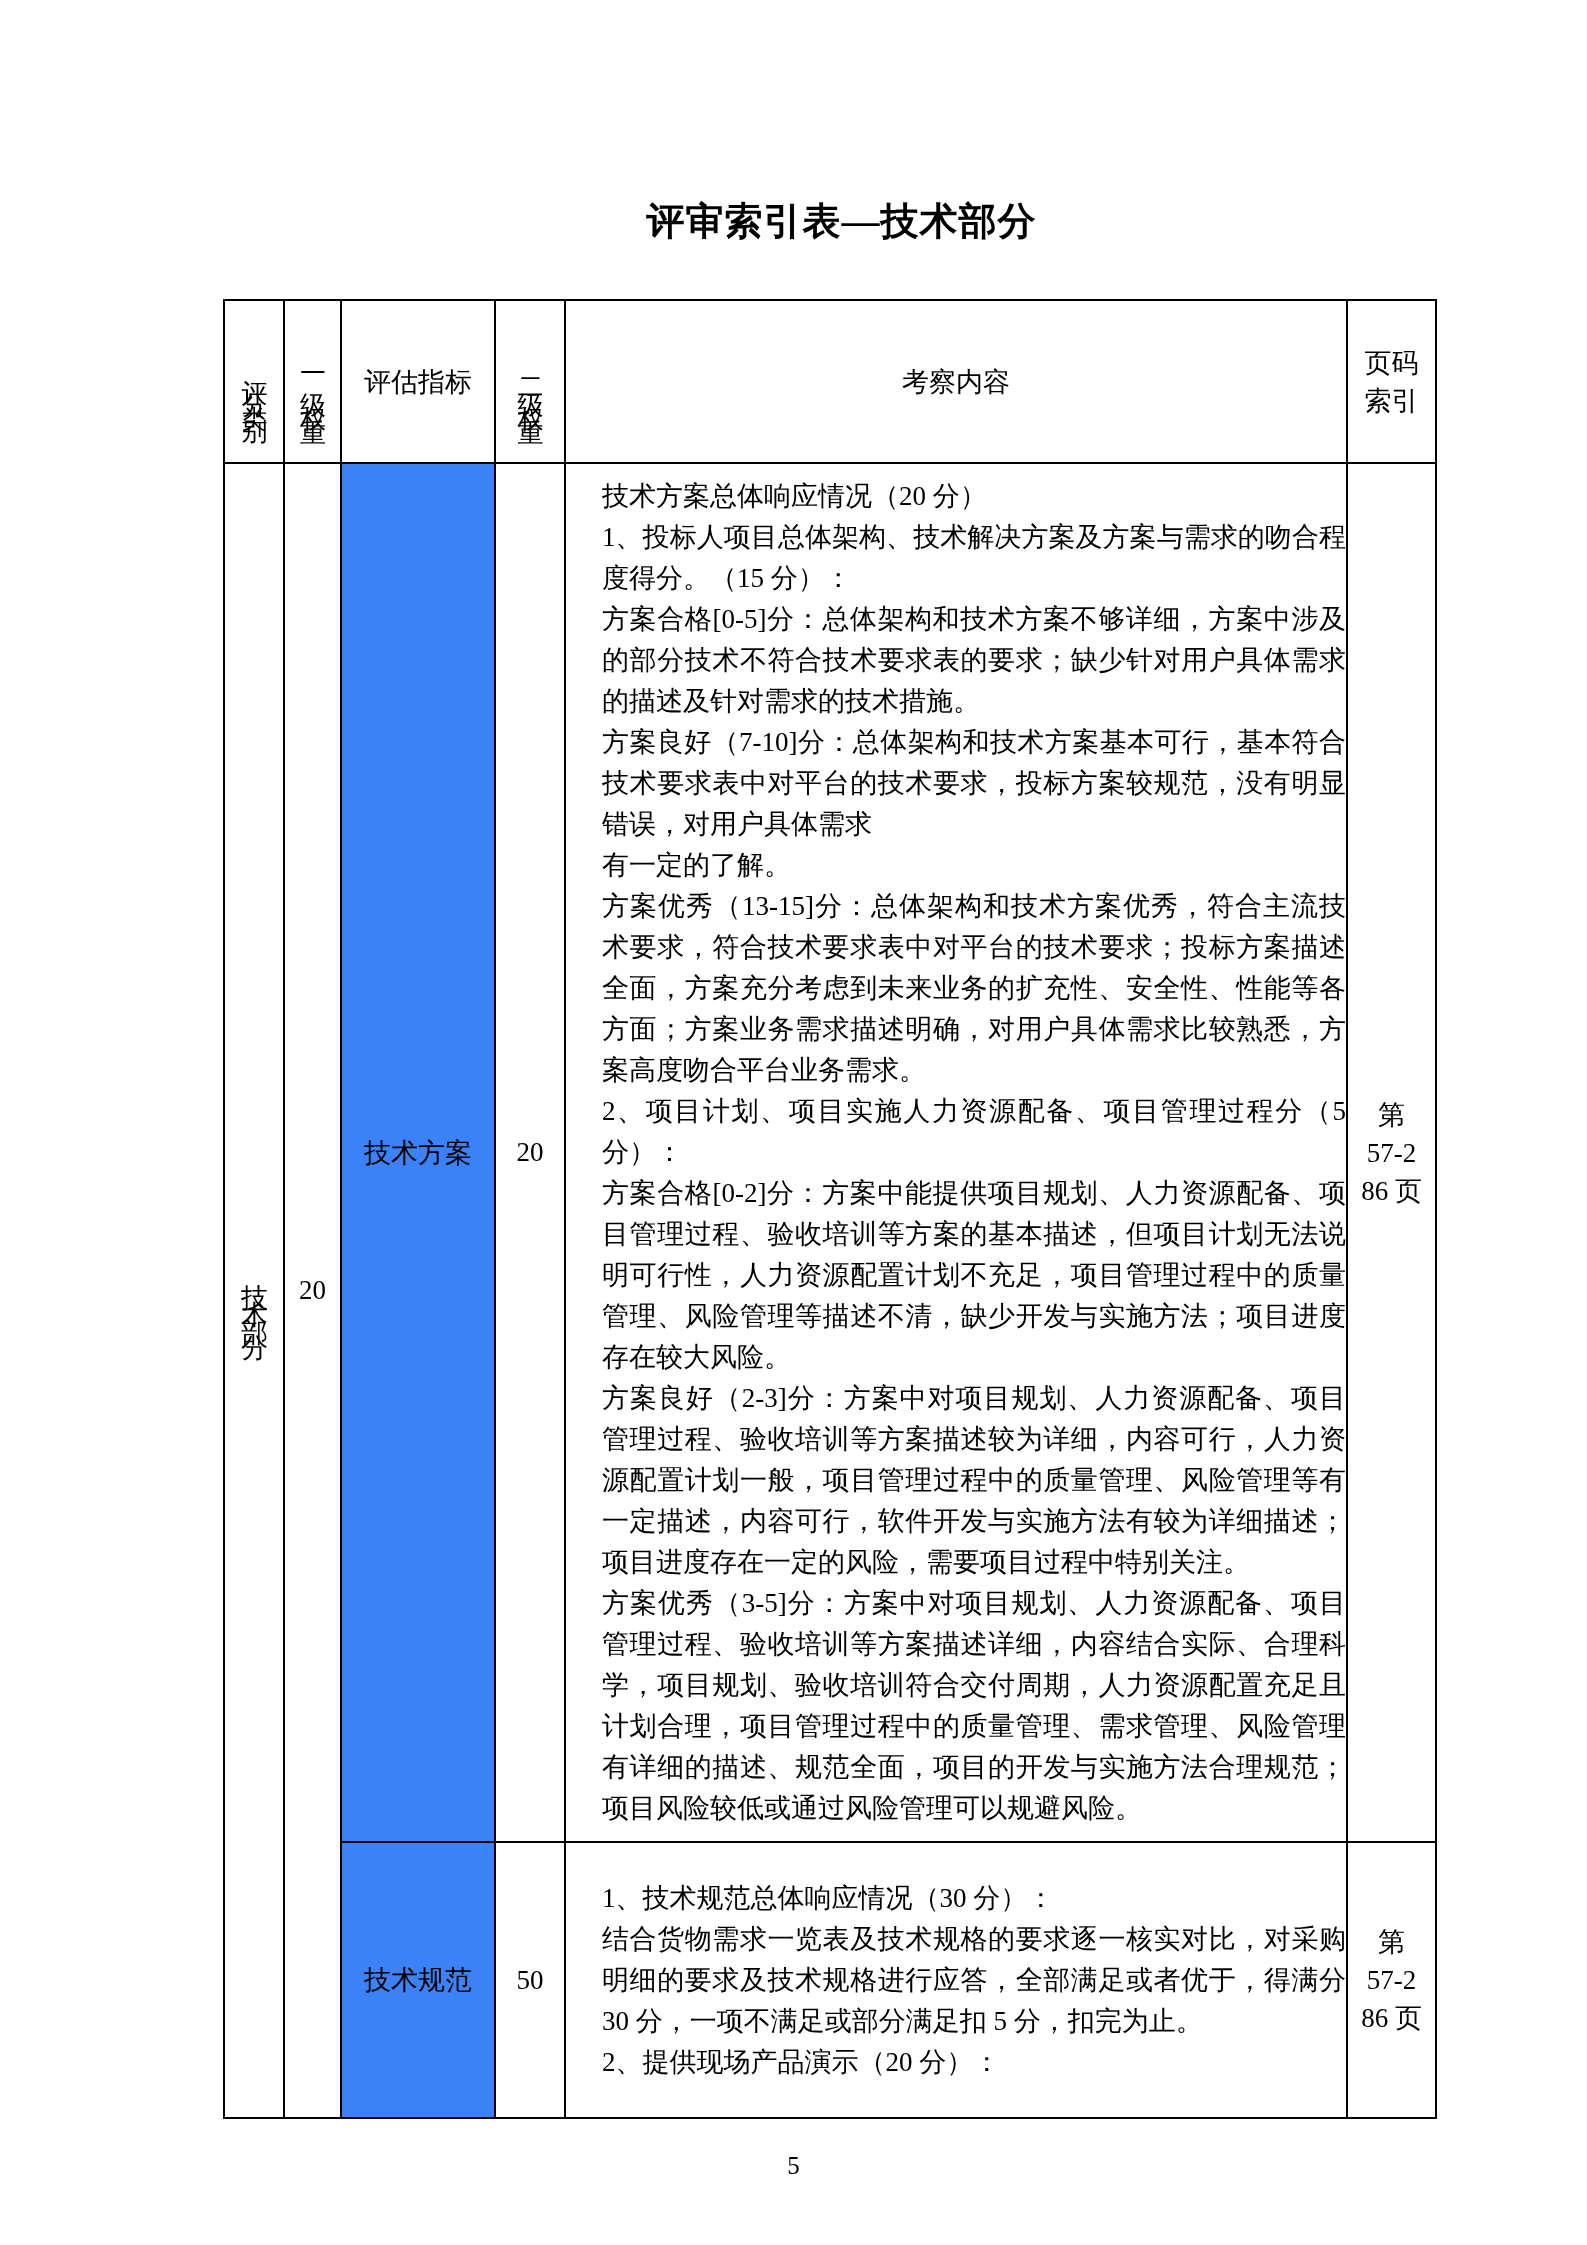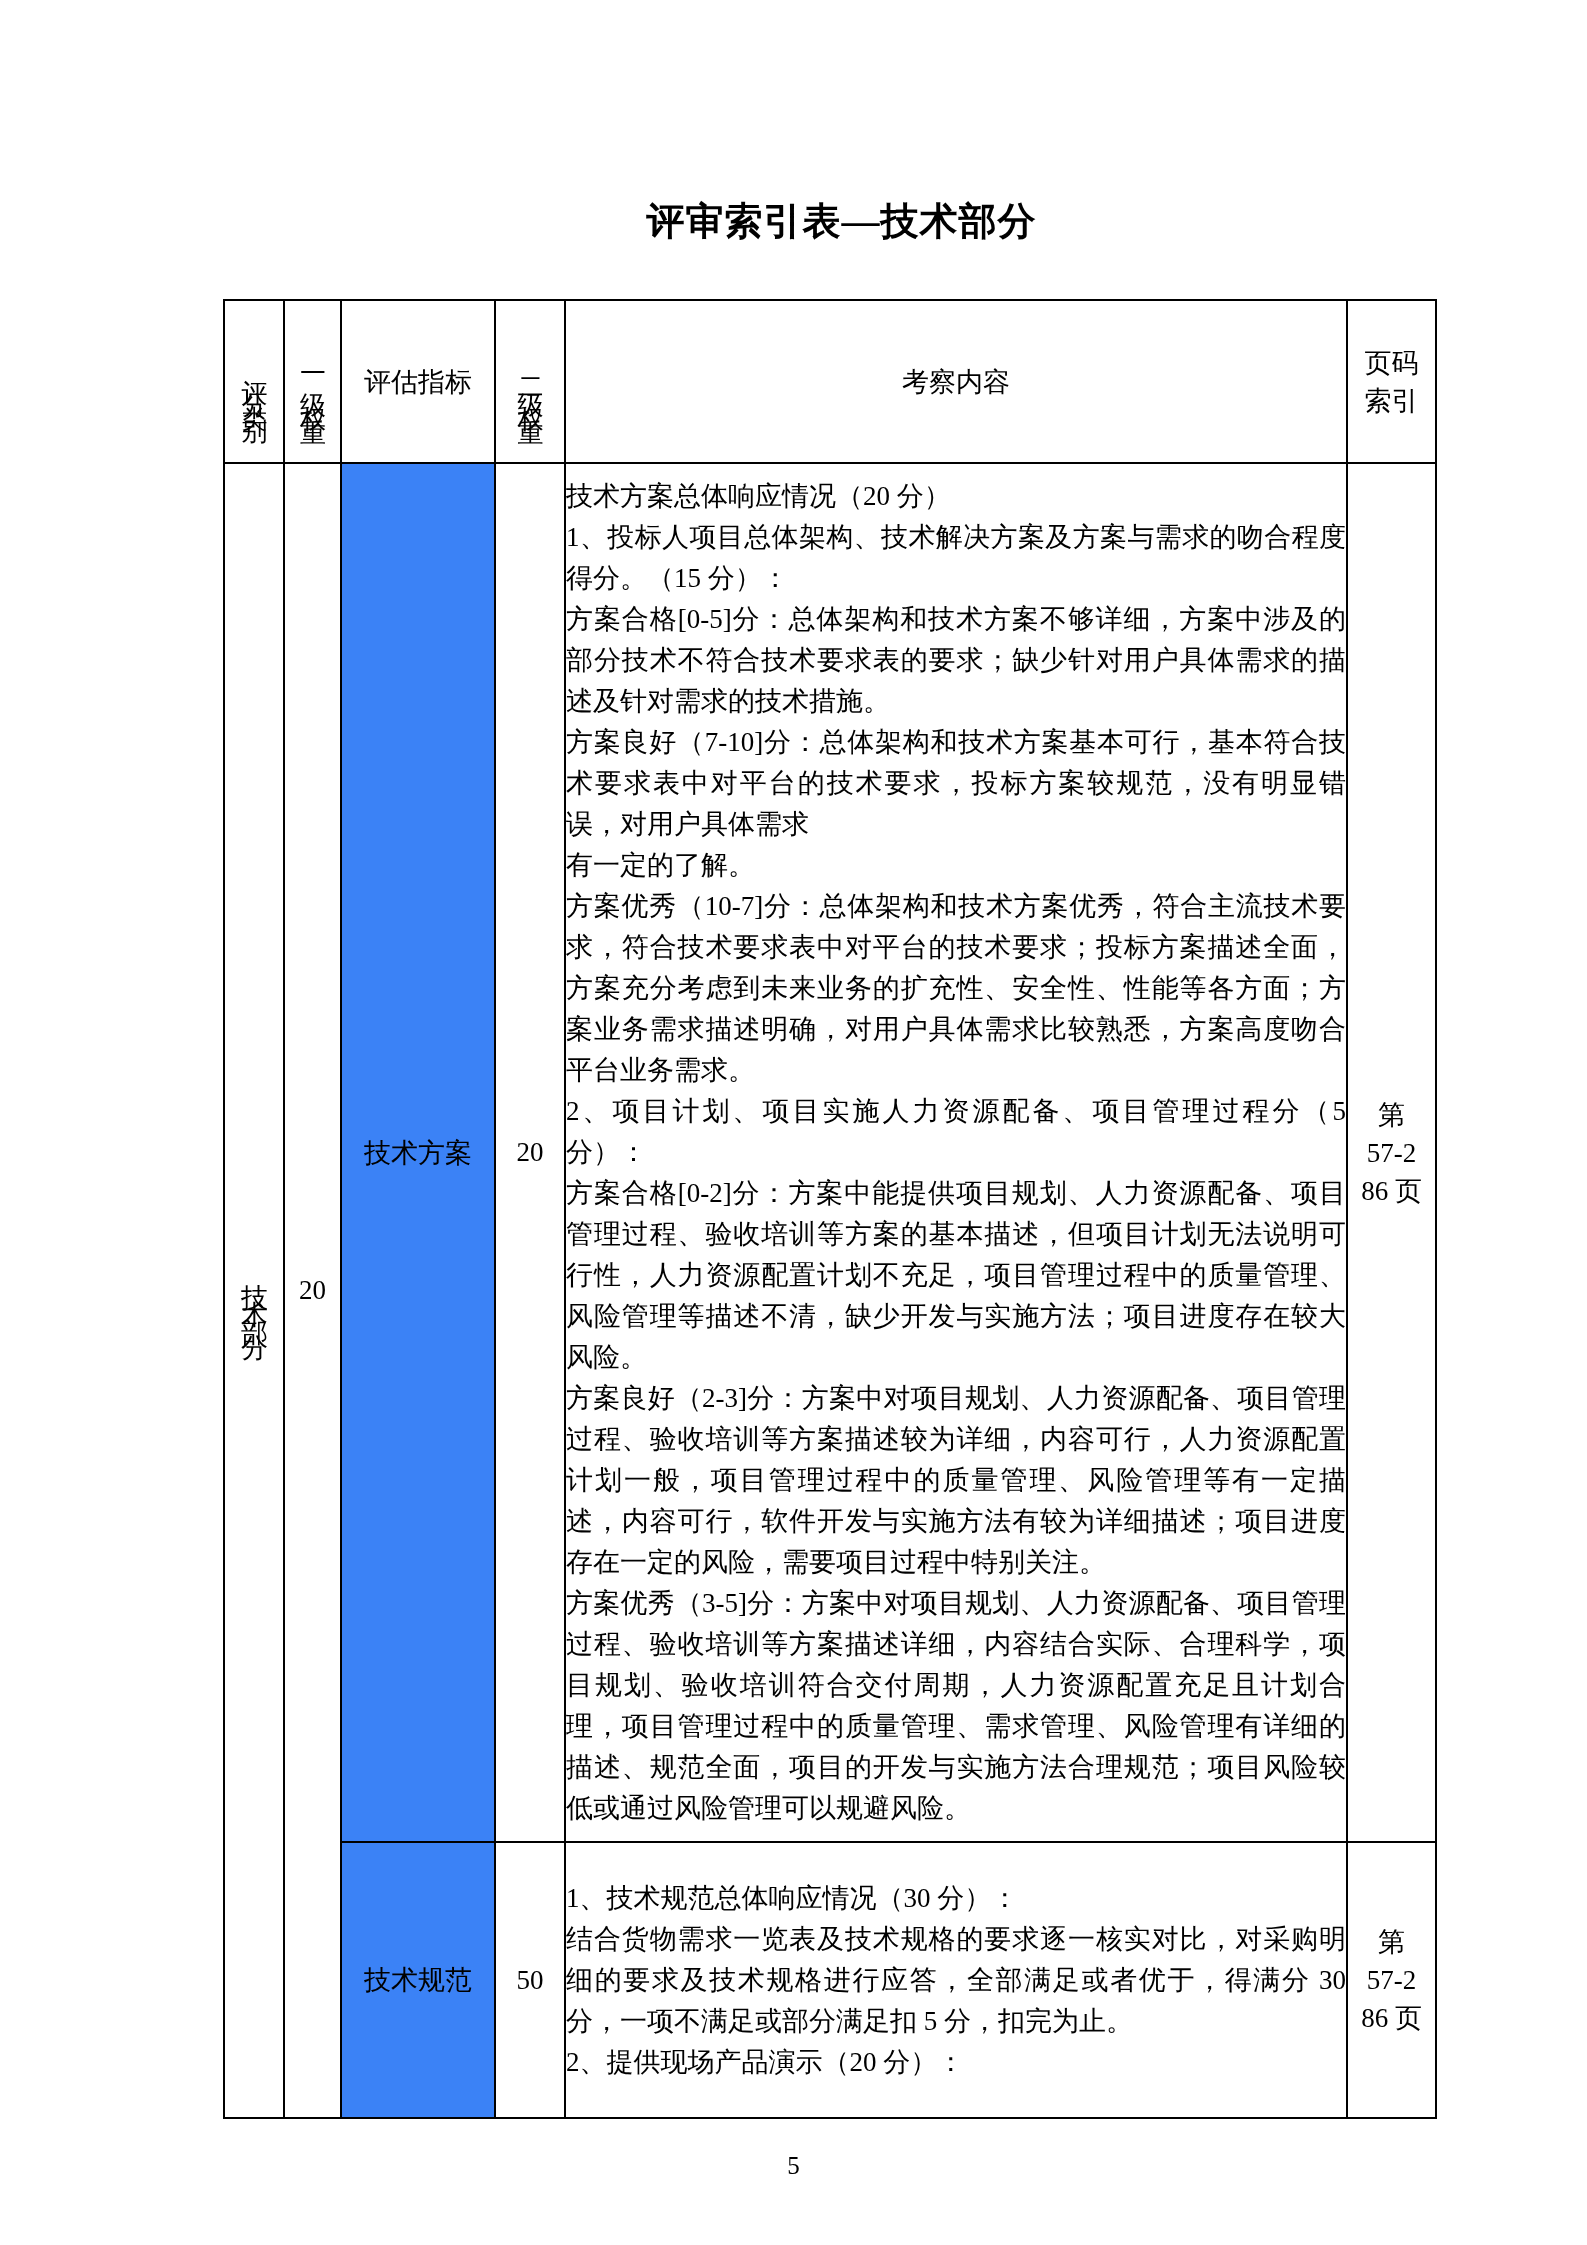--- a/index.html
+++ b/index.html
@@ -70,20 +70,21 @@
     vertical-align:top;
     text-align:left;
     padding:5px 14px 5px 13px;
   }
   .para {
     margin:0;
     font-size:27px;
     line-height:41px;
     text-align:justify;
     text-justify:inter-character;
+    padding-left:36px;
   }
   .para.bold { font-weight:normal; }
   .weight-num { font-size:27px; }
   .page-num {
     position:absolute;
     top:2152px;
     left:0;
     width:100%;
     text-align:center;
     font-size:25px;
@@ -121,21 +122,21 @@
         <td rowspan="2" class="weight-num">20</td>
         <td class="green">技术方案</td>
         <td class="weight-num">20</td>
         <td class="content">
             <div>
               <div class="para">技术方案总体响应情况（20 分）</div>
               <div class="para bold">1、投标人项目总体架构、技术解决方案及方案与需求的吻合程度得分。（15 分）：</div>
               <div class="para">方案合格[0-5]分：总体架构和技术方案不够详细，方案中涉及的部分技术不符合技术要求表的要求；缺少针对用户具体需求的描述及针对需求的技术措施。</div>
               <div class="para">方案良好（7-10]分：总体架构和技术方案基本可行，基本符合技术要求表中对平台的技术要求，投标方案较规范，没有明显错误，对用户具体需求</div>
               <div class="para">有一定的了解。</div>
-              <div class="para">方案优秀（10-7]分：总体架构和技术方案优秀，符合主流技术要求，符合技术要求表中对平台的技术要求；投标方案描述全面，方案充分考虑到未来业务的扩充性、安全性、性能等各方面；方案业务需求描述明确，对用户具体需求比较熟悉，方案高度吻合平台业务需求。</div>
+              <div class="para">方案优秀（13-15]分：总体架构和技术方案优秀，符合主流技术要求，符合技术要求表中对平台的技术要求；投标方案描述全面，方案充分考虑到未来业务的扩充性、安全性、性能等各方面；方案业务需求描述明确，对用户具体需求比较熟悉，方案高度吻合平台业务需求。</div>
               <div class="para bold">2、项目计划、项目实施人力资源配备、项目管理过程分（5 分）：</div>
               <div class="para">方案合格[0-2]分：方案中能提供项目规划、人力资源配备、项目管理过程、验收培训等方案的基本描述，但项目计划无法说明可行性，人力资源配置计划不充足，项目管理过程中的质量管理、风险管理等描述不清，缺少开发与实施方法；项目进度存在较大风险。</div>
               <div class="para">方案良好（2-3]分：方案中对项目规划、人力资源配备、项目管理过程、验收培训等方案描述较为详细，内容可行，人力资源配置计划一般，项目管理过程中的质量管理、风险管理等有一定描述，内容可行，软件开发与实施方法有较为详细描述；项目进度存在一定的风险，需要项目过程中特别关注。</div>
               <div class="para">方案优秀（3-5]分：方案中对项目规划、人力资源配备、项目管理过程、验收培训等方案描述详细，内容结合实际、合理科学，项目规划、验收培训符合交付周期，人力资源配置充足且计划合理，项目管理过程中的质量管理、需求管理、风险管理有详细的描述、规范全面，项目的开发与实施方法合理规范；项目风险较低或通过风险管理可以规避风险。</div>
             </div>
           </td>
         <td class="pre">第
 57-2
 86 页</td>
       </tr>

